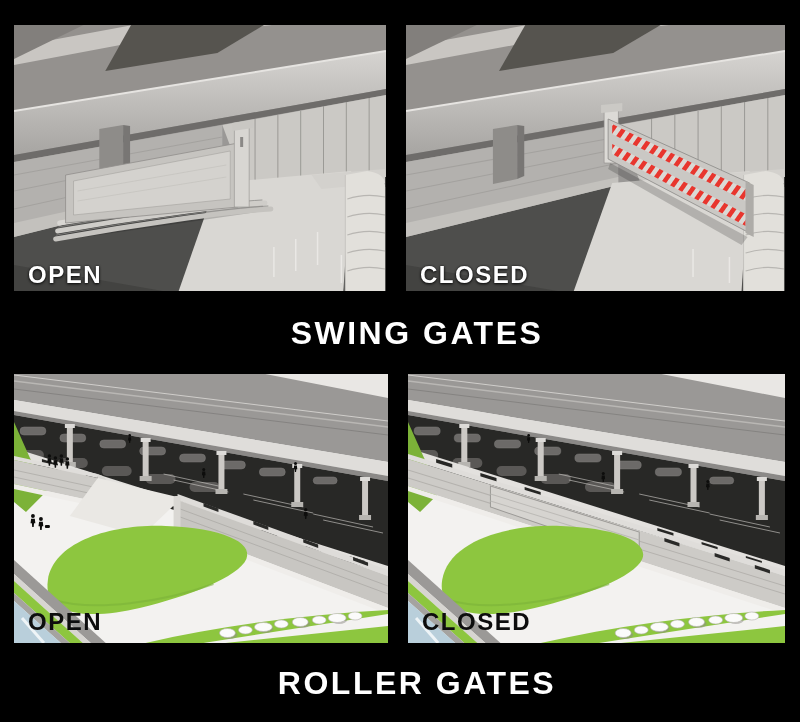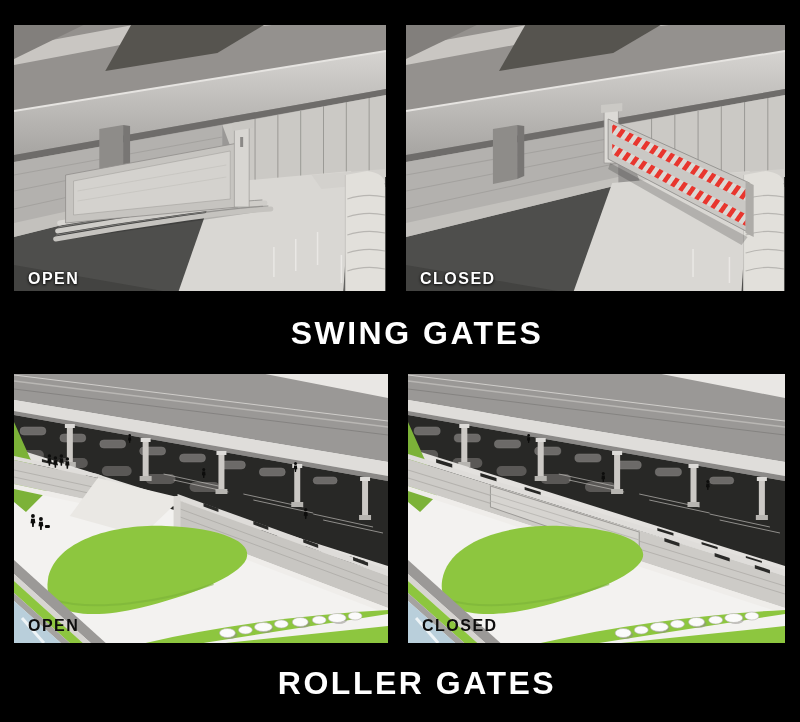--- a/index.html
+++ b/index.html
@@ -16,21 +16,21 @@
     overflow: hidden;
   }
   .panel { position:absolute; margin:0; overflow:hidden; background:#777; }
   .panel svg { display:block; width:100%; height:100%; }
   #panel-swing-open   { left:14px;  top:25px;  width:372px; height:266px; }
   #panel-swing-closed { left:406px; top:25px;  width:379px; height:266px; }
   #panel-roller-open  { left:14px;  top:374px; width:374px; height:269px; }
   #panel-roller-closed{ left:408px; top:374px; width:377px; height:269px; }
   .state-label {
     position:absolute; left:14px;
-    font-weight:bold; font-size:16px; letter-spacing:1.5px;
+    font-weight:bold; font-size:24px; letter-spacing:1.5px;
     line-height:1;
   }
   .swing .state-label  { bottom:4px; }
   .roller .state-label { bottom:9px; }
   .state-label.light { color:var(--label-light,#fff); text-shadow:0 1px 3px rgba(0,0,0,.85), 0 0 2px rgba(0,0,0,.6); }
   .state-label.dark  { color:var(--label-dark,#0d0d0d); }
   .title-band {
     position:absolute; left:17px; width:800px;
     display:flex; align-items:center; justify-content:center;
   }

